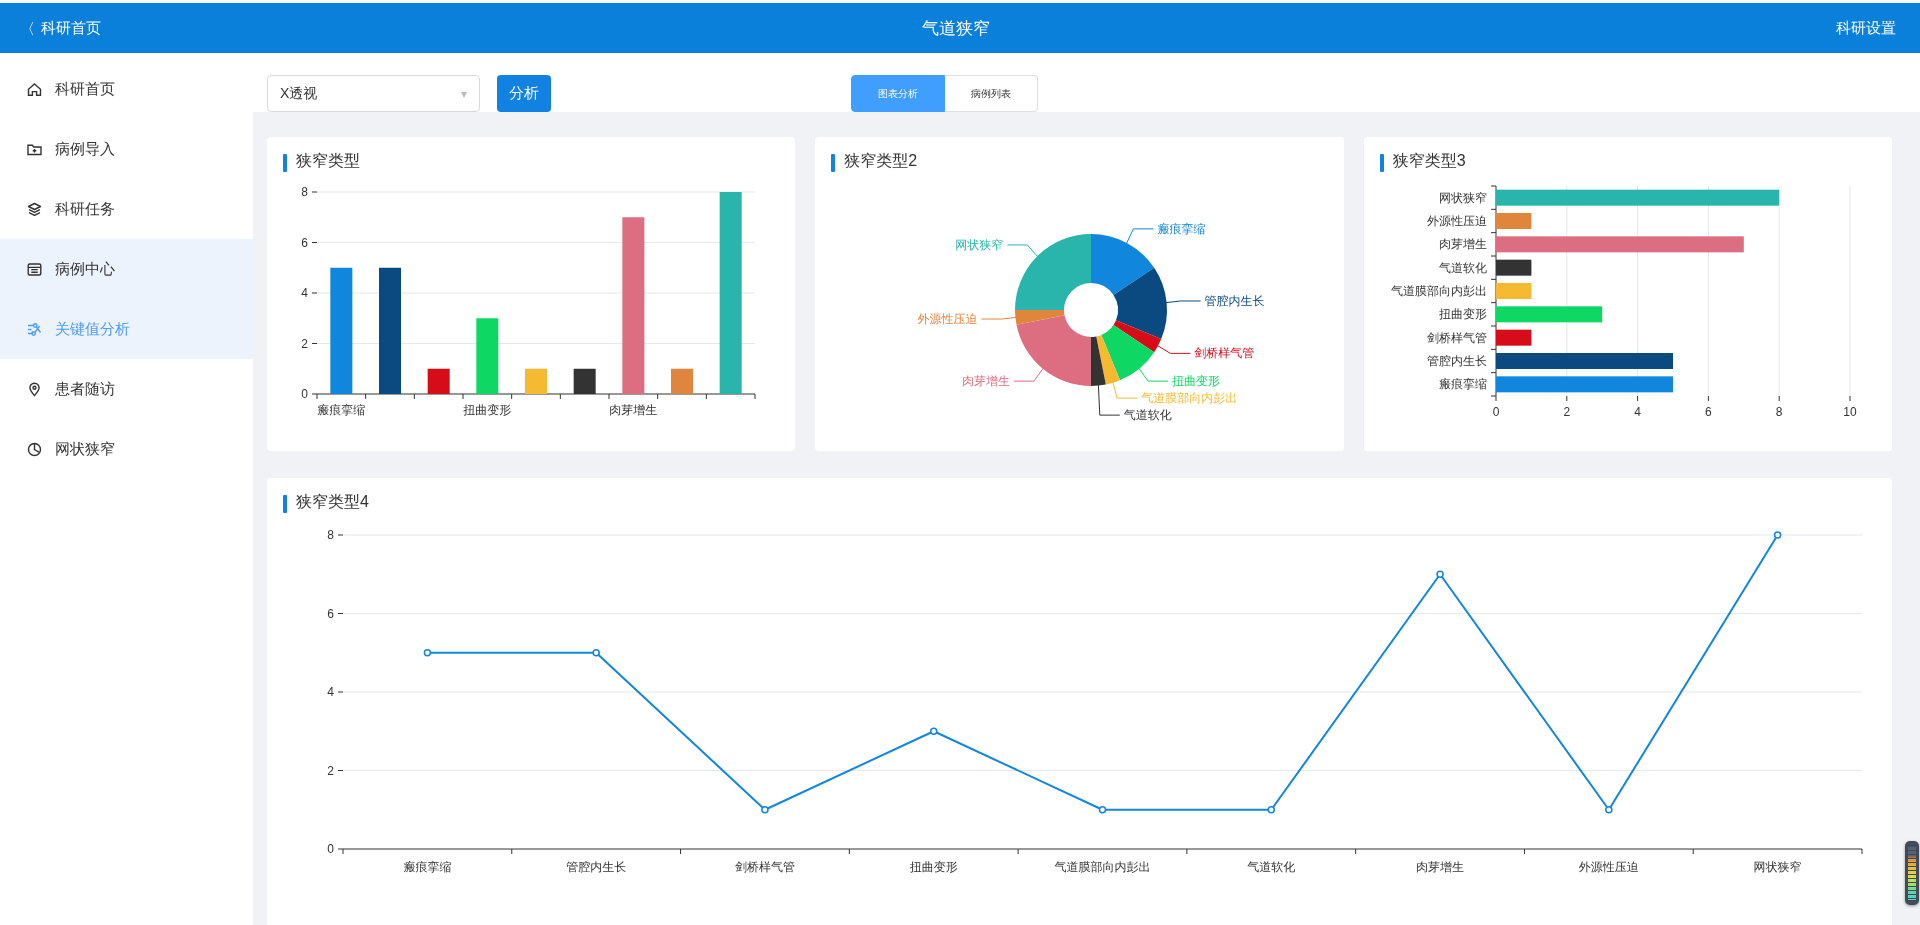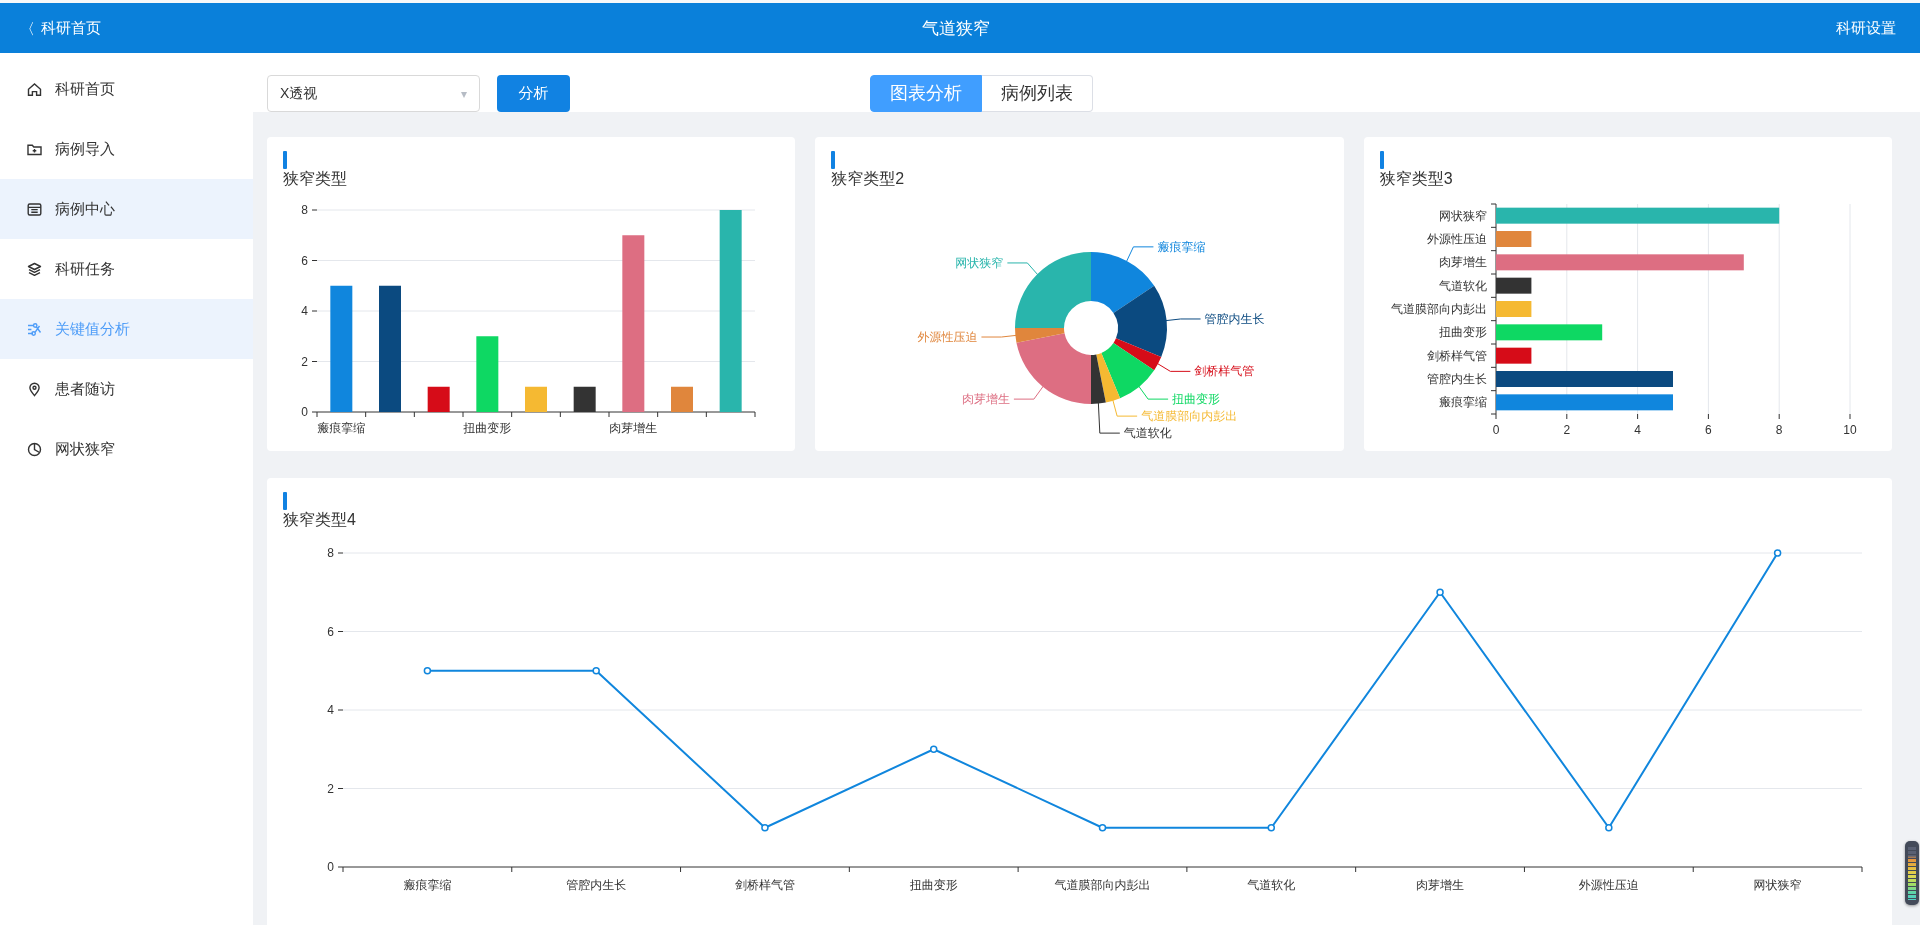--- a/index.html
+++ b/index.html
@@ -31,38 +31,38 @@
   .main { flex:1; display:flex; flex-direction:column; min-width:0; }
   
   .toolbar { background:#fff; height:59px; display:flex; align-items:flex-end; padding-left:14px; flex:none; }
   .select-box {
     width:213px; height:37px; background:#fff; border:1px solid #d9d9d9; border-radius:4px;
     display:flex; align-items:center; justify-content:space-between; padding:0 12px;
     font-size:14px; color:#333; cursor:pointer;
   }
   .select-caret { color:#b6bcc5; font-size:12px; }
   .analyze-btn {
-    margin-left:17px; width:73px; height:37px; background:#1182e2; color:#fff;
+    margin-left:17px; width:54px; height:37px; background:#1182e2; color:#fff;
     border:none; border-radius:4px; font-size:15px; cursor:pointer; font-family:inherit;
   }
   .tab-group { margin-left:300px; display:flex; }
   .tab {
-    height:37px; line-height:35px; padding:0 19px; font-size:18px; background:#fff;
+    height:37px; line-height:35px; padding:0 26px; font-size:10px; background:#fff;
     border:1px solid #dcdfe6; color:#333; cursor:pointer;
   }
   .tab:first-child { border-radius:4px 0 0 4px; }
   .tab:last-child { border-radius:0 4px 4px 0; border-left:none; }
   .tab.active { background:#409eff; border-color:#409eff; color:#fff; }
   
   .content { padding:25px 28px 0 14px; flex:1; }
   .cards-row { display:flex; gap:20px; }
   .card { background:#fff; border-radius:4px; }
   .card-sm { flex:1; height:314px; min-width:0; }
   .card-lg { margin-top:27px; height:500px; }
-  .card-title { display:flex; align-items:flex-start; padding:14px 16px 6px 16px; font-size:16px; color:#333;flex-direction:column; }
+  .card-title { display:flex; align-items:flex-end; padding:14px 16px 6px 16px; font-size:16px; color:#333; }
   .accent-bar { width:4px; height:18px; background:#1182e2; margin-right:9px; border-radius:1px; }
   .chart { margin:0 14px; }
   .chart-sm { height:248px; }
   .chart-lg { height:366px; }
   .chart svg { display:block; }
   
   .floating-widget {
     position:absolute; right:1px; top:841px; width:14px; height:64px;
     background:#434a59; border-radius:5px; padding:5px 3px; cursor:pointer;
     box-shadow:0 1px 3px rgba(0,0,0,.4);
@@ -96,34 +96,34 @@
         </svg>
       <span>科研首页</span>
     </div>
     <div class="menu-item">
       <svg width="17" height="17" viewBox="0 0 17 17" fill="none" stroke="currentColor" stroke-width="1.4">
           <path d="M2 4.2 H6.3 L7.8 6 H15 V13.5 H2 Z"></path>
           <path d="M8.5 8 V11.6 M6.7 9.8 H10.3"></path>
         </svg>
       <span>病例导入</span>
     </div>
-    <div class="menu-item highlight">
-      <svg width="17" height="17" viewBox="0 0 17 17" fill="none" stroke="currentColor" stroke-width="1.4">
-          <rect x="2.2" y="3" width="12.6" height="11" rx="1.5"></rect>
-          <path d="M2.2 6.4 H14.8 M5.3 8.6 H11.7 M5.3 11.2 H11.7"></path>
-        </svg>
-      <span>病例中心</span>
-    </div>
     <div class="menu-item">
       <svg width="17" height="17" viewBox="0 0 17 17" fill="none" stroke="currentColor" stroke-width="1.4" stroke-linejoin="round">
           <path d="M8.5 2.5 14.5 5.5 8.5 8.5 2.5 5.5 Z"></path>
           <path d="M3 8.6 8.5 11.4 14 8.6"></path>
           <path d="M3 11.6 8.5 14.4 14 11.6"></path>
         </svg>
       <span>科研任务</span>
+    </div>
+    <div class="menu-item highlight">
+      <svg width="17" height="17" viewBox="0 0 17 17" fill="none" stroke="currentColor" stroke-width="1.4">
+          <rect x="2.2" y="3" width="12.6" height="11" rx="1.5"></rect>
+          <path d="M2.2 6.4 H14.8 M5.3 8.6 H11.7 M5.3 11.2 H11.7"></path>
+        </svg>
+      <span>病例中心</span>
     </div>
     <div class="menu-item active">
       <svg width="17" height="17" viewBox="0 0 17 17" fill="none" stroke="currentColor" stroke-width="1.4">
           <path d="M2 4.5 H7 M2 8.5 H5.4 M2 12.5 H7"></path>
           <circle cx="9.2" cy="4.5" r="1.7"></circle>
           <circle cx="7.6" cy="12.5" r="1.7"></circle>
           <path d="M10.4 5.8 14.5 11.5 M9 11.3 13.5 5"></path>
         </svg>
       <span>关键值分析</span>
     </div>

